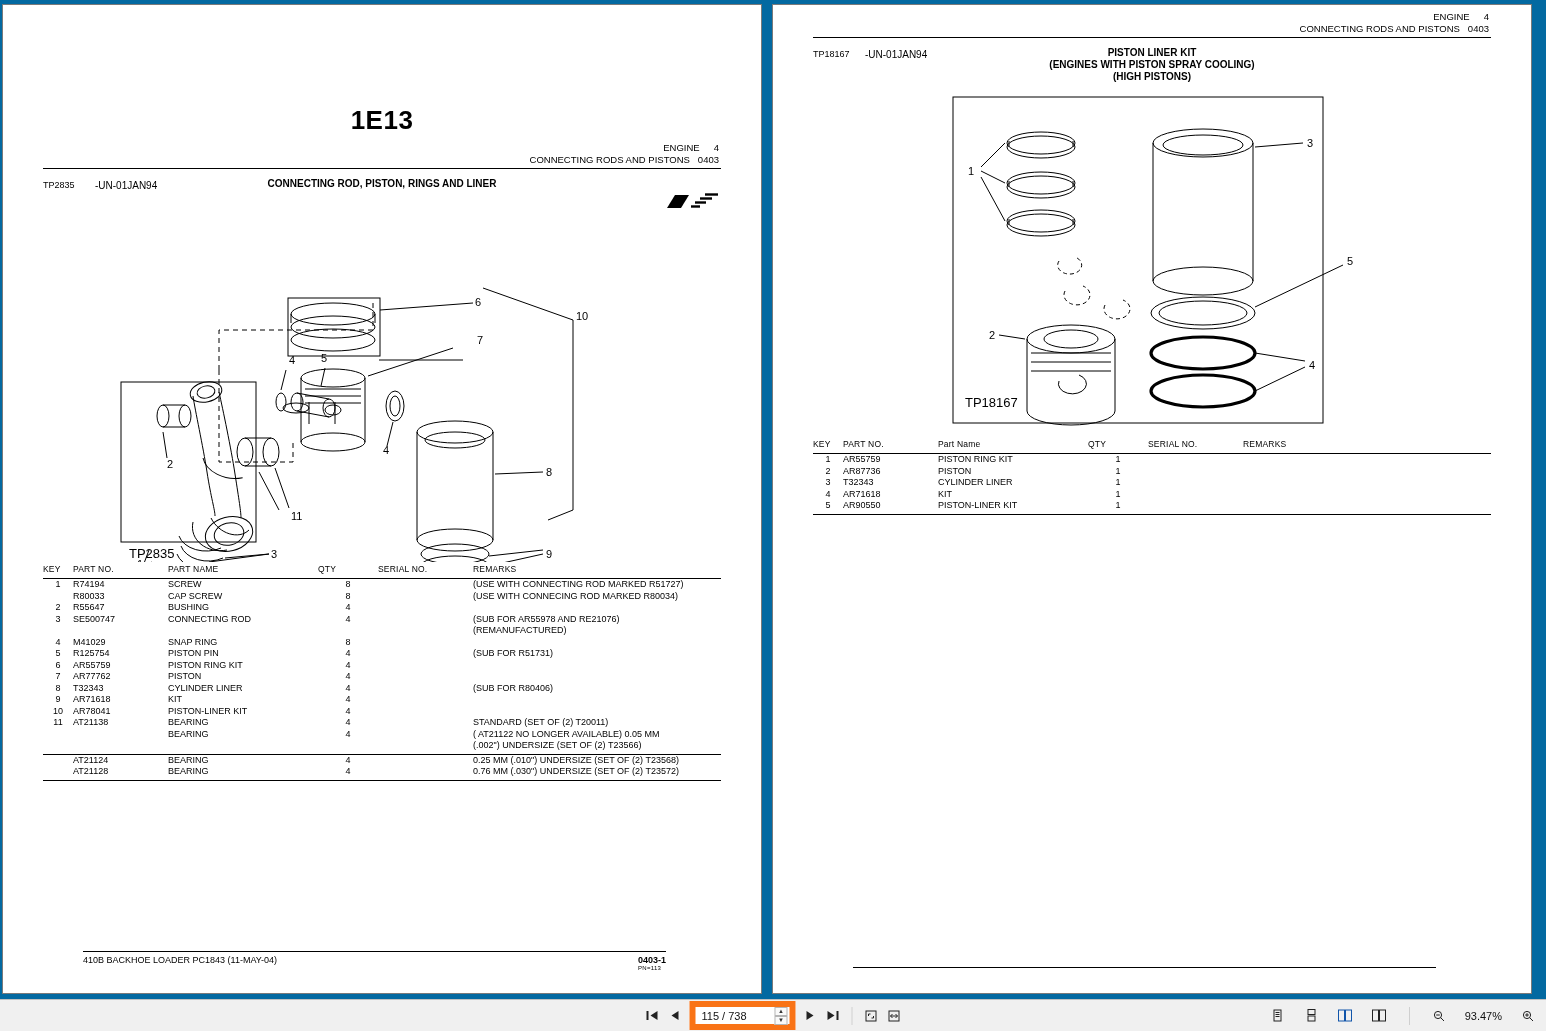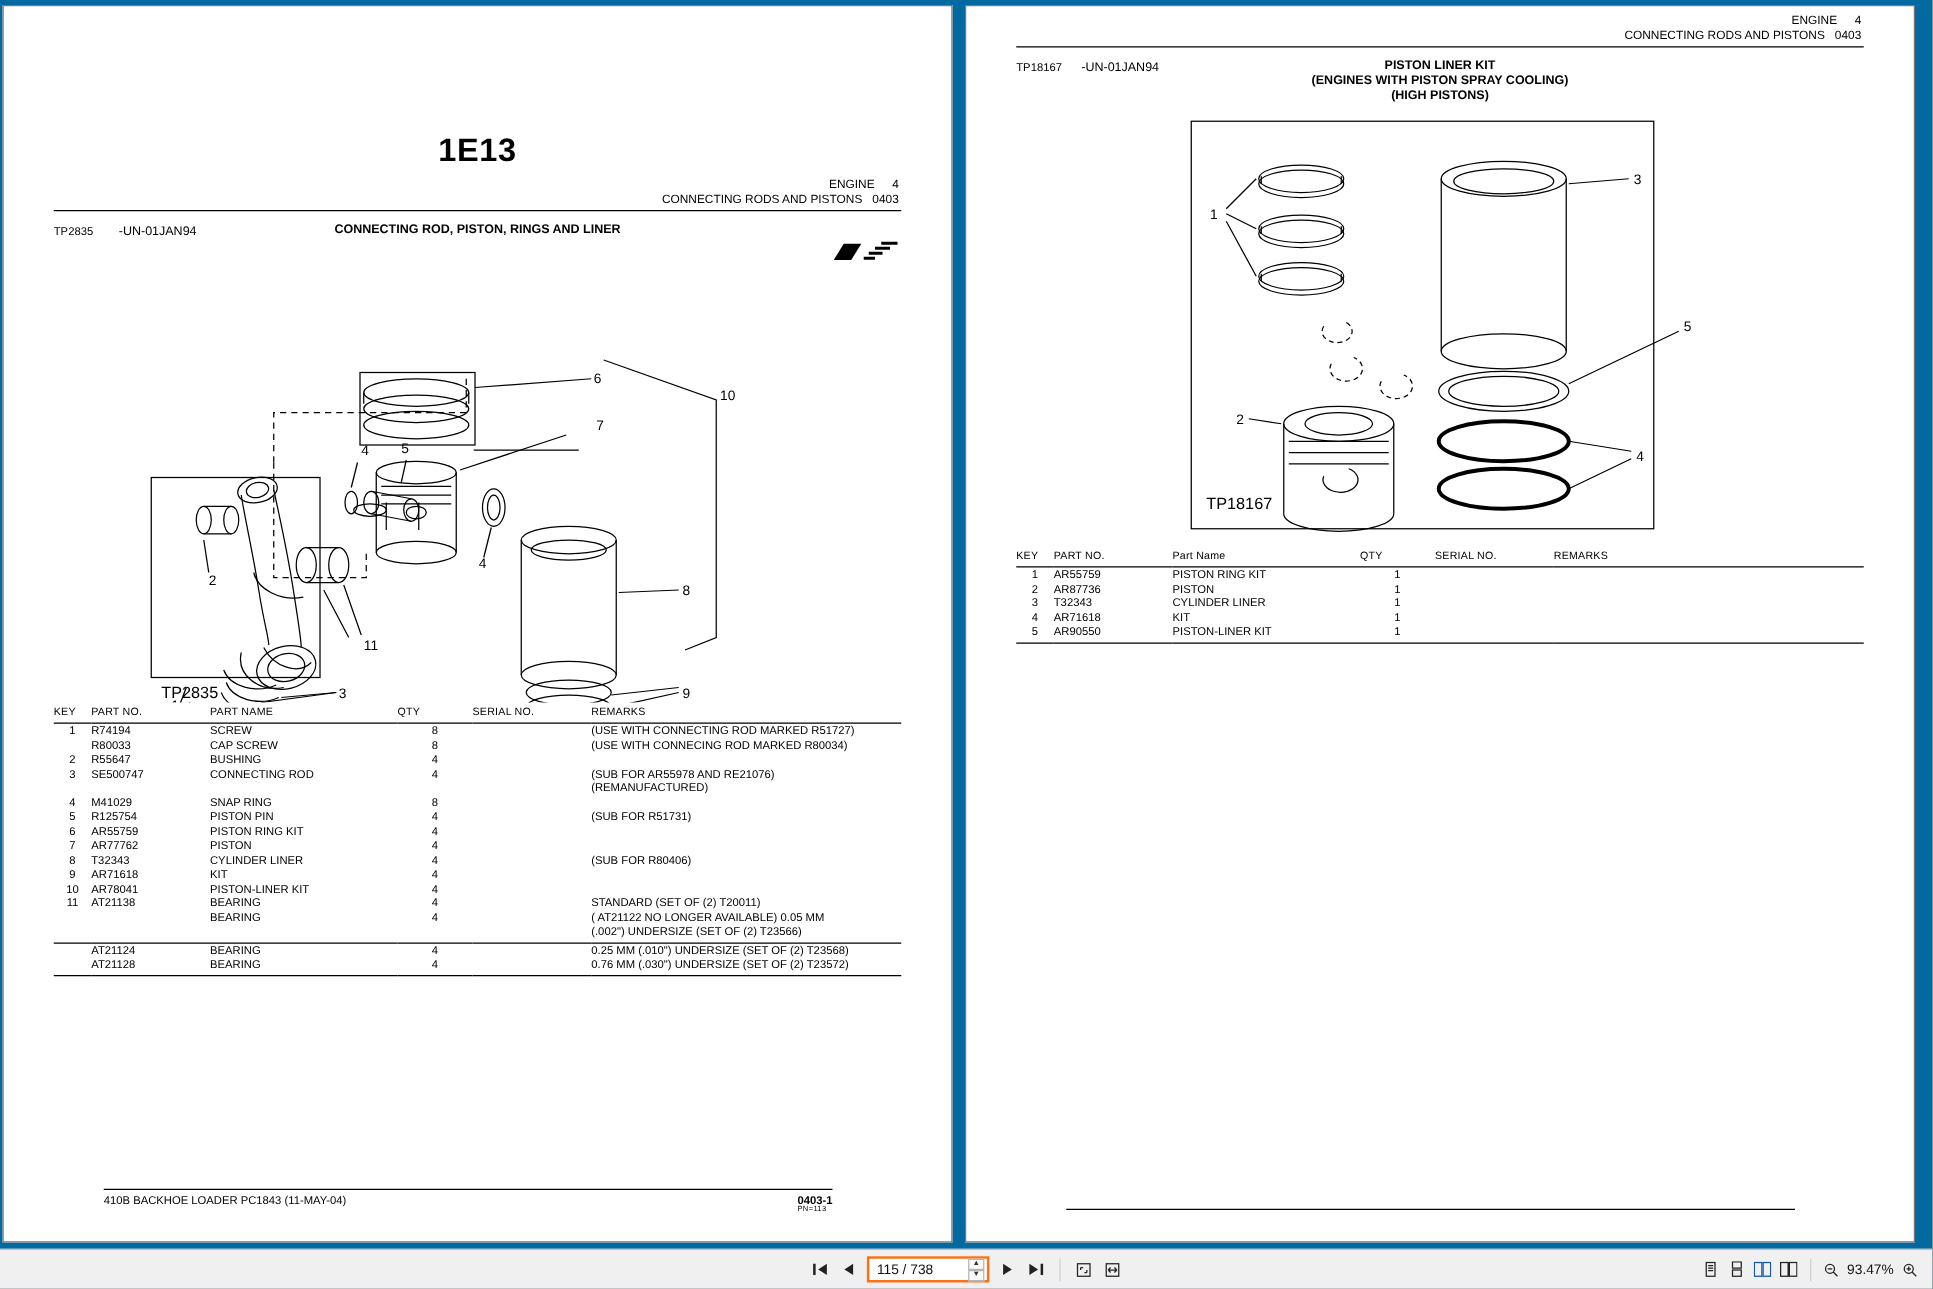--- a/index.html
+++ b/index.html
@@ -161,35 +161,35 @@
     transform: translateX(-50%);
     display: flex;
     align-items: center;
     gap: 6px;
   }
   .tb-right {
     position: absolute;
     right: 10px;
     display: flex;
     align-items: center;
-    gap: 4px;
+    gap: 17px;
   }
   .tb-btn {
     width: 17px; height: 17px;
     display: flex; align-items: center; justify-content: center;
     color: #1b1b1b;
     font-size: 11px;
     cursor: pointer;
     background: transparent;
     border: none;
   }
   .tb-btn svg { display: block; }
   .page-box {
     display: flex; align-items: center;
-    border: 2px solid #f97316;
+    border: 6px solid #f97316;
     background: #fff;
     height: 17px;
     padding: 0 2px 0 6px;
     min-width: 86px;
     justify-content: space-between;
     font-size: 11px;
   }
   .page-box .pgnum { color: #111; }
   .spin { display: flex; flex-direction: column; margin-left: 6px; }
   .spin div {

